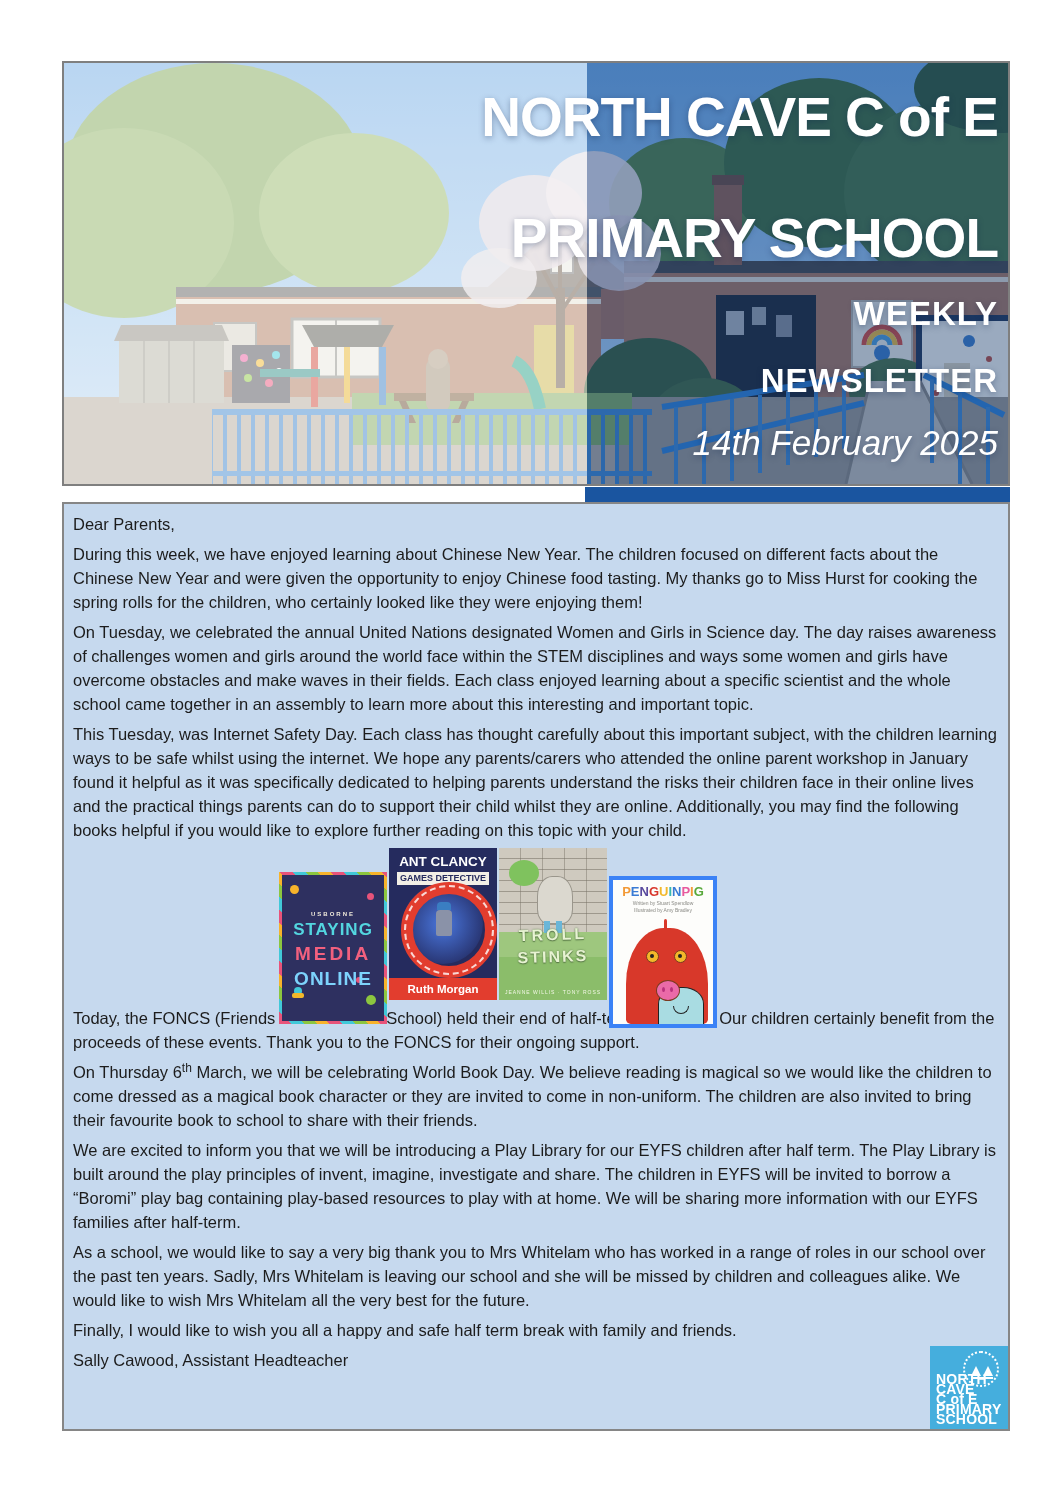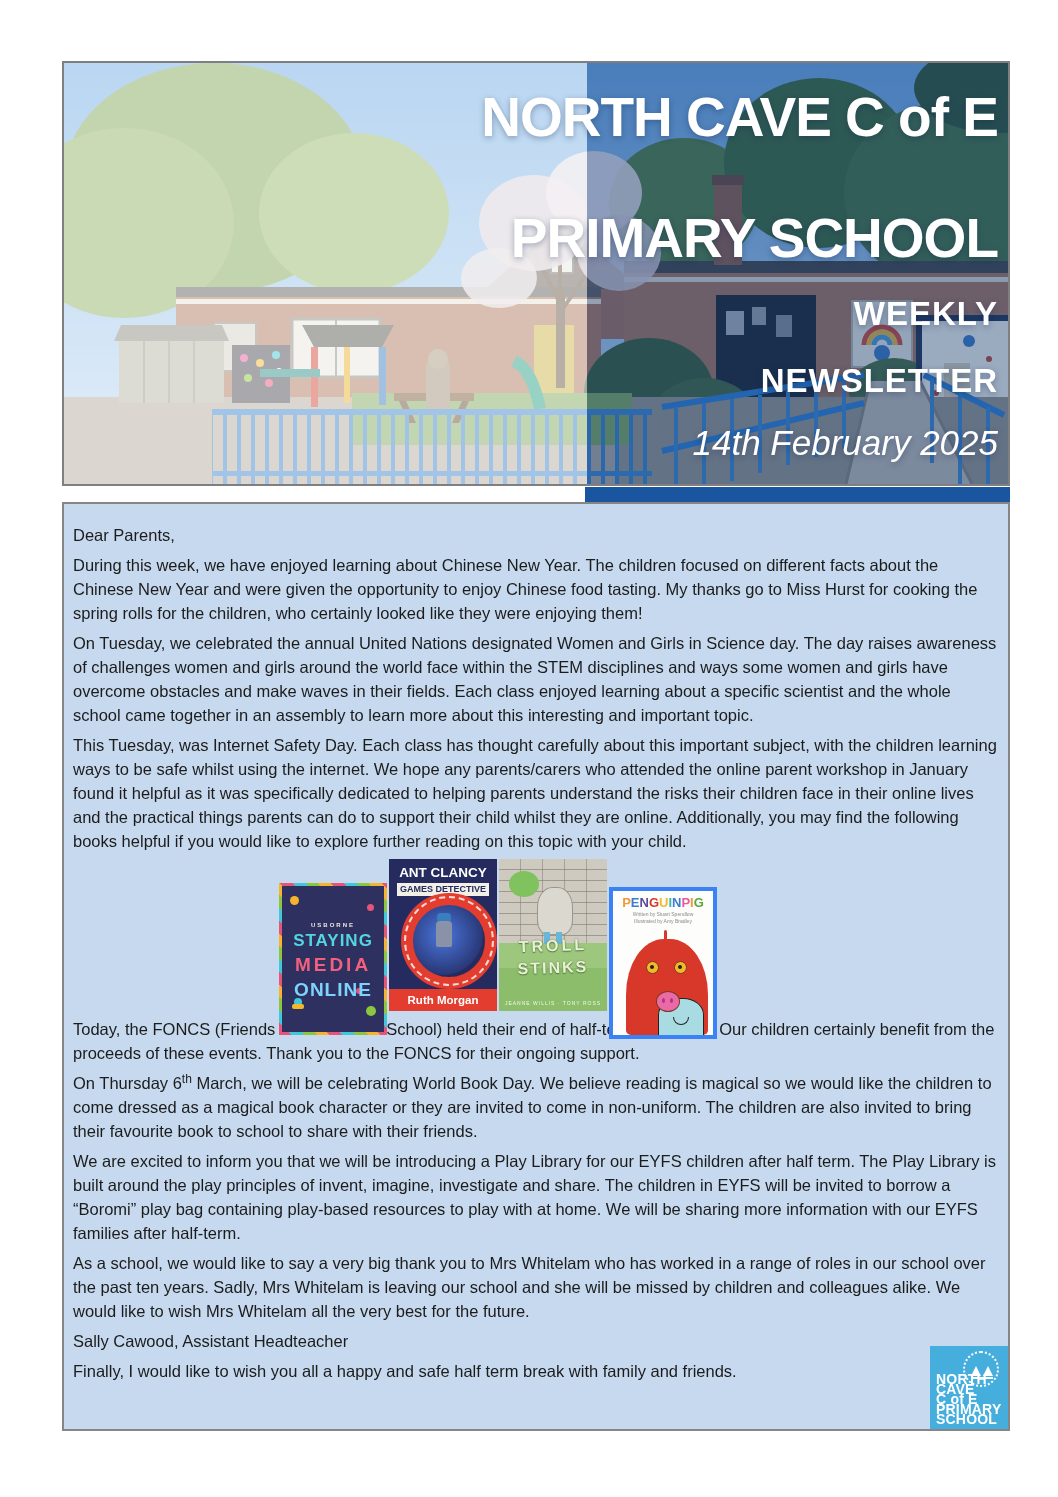--- a/index.html
+++ b/index.html
@@ -22,21 +22,21 @@
   .tw{top:232px;font-size:33px;font-weight:bold;letter-spacing:1px;}
   .tn{top:299px;font-size:33px;font-weight:bold;letter-spacing:1px;}
   .td{top:360px;font-size:35px;font-style:italic;}
 
   .split-bar{position:absolute;left:585px;top:487px;width:425px;height:15px;
              background:#1a55a0;}
 
   
   .panel{position:absolute;left:62px;top:502px;width:948px;height:929px;
          box-sizing:border-box;border:2px solid #868686;background:#c6d9ee;
-         padding:19px 9px 0 9px;overflow:hidden;}
+         padding:8px 9px 0 9px;overflow:hidden;}
   .panel p{margin:0 0 6px 0;font-size:16.5px;line-height:24px;color:#1c1c1c;}
   .sup{vertical-align:super;font-size:12px;line-height:0;}
 
   
   .books{display:flex;gap:2px;margin:2px 0 6px 206px;height:152px;}
   .book{position:relative;flex:none;width:108px;height:152px;overflow:hidden;
         box-sizing:border-box;font-weight:bold;}
   .bc{position:absolute;left:0;right:0;text-align:center;}
 
   
@@ -323,22 +323,22 @@
           <span class="b5-snout"></span>
         </div>
       </div>
 
     </div>
 
     <p>Today, the FONCS (Friends of North Cave School)  held their end of half-term tuck shop.  Our children certainly benefit from the proceeds of these events.  Thank you to the FONCS for their ongoing support.</p>
     <p><span>On Thursday 6</span><sup class="sup">th</sup><span> March, we will be celebrating World Book Day.  We believe reading is magical so we would like the children to come dressed as a magical book character or they are invited to come in non-uniform. The children are also invited to bring their favourite book to school to share with their friends.</span></p>
     <p>We are excited to inform you that we will be introducing a Play Library for our EYFS children after half term.  The Play Library is built around the play principles of invent, imagine, investigate and share.  The children in EYFS will be invited to borrow a “Boromi” play bag containing play-based resources to play with at home.  We will be sharing more information with our EYFS families after half-term.</p>
     <p>As a school, we would like to say a very big thank you to Mrs Whitelam who has worked in a range of roles in our school over the past ten years.  Sadly, Mrs Whitelam is leaving our school and she will be missed by children and colleagues alike.  We would like to wish Mrs Whitelam all the very best for the future.</p>
+    <p>Finally, I would like to wish you all a happy and safe half term break with family and friends.</p>
     <p>Sally Cawood,  Assistant Headteacher</p>
-    <p>Finally, I would like to wish you all a happy and safe half term break with family and friends.</p>
 
     <div class="logo">
       <div class="emblem">
         <span class="tree tr-l"></span>
         <span class="tree tr-r"></span>
         <span class="base"></span>
       </div>
       <div class="logo-name">
         <div>NORTH CAVE</div>
         <div>C of E PRIMARY</div>

